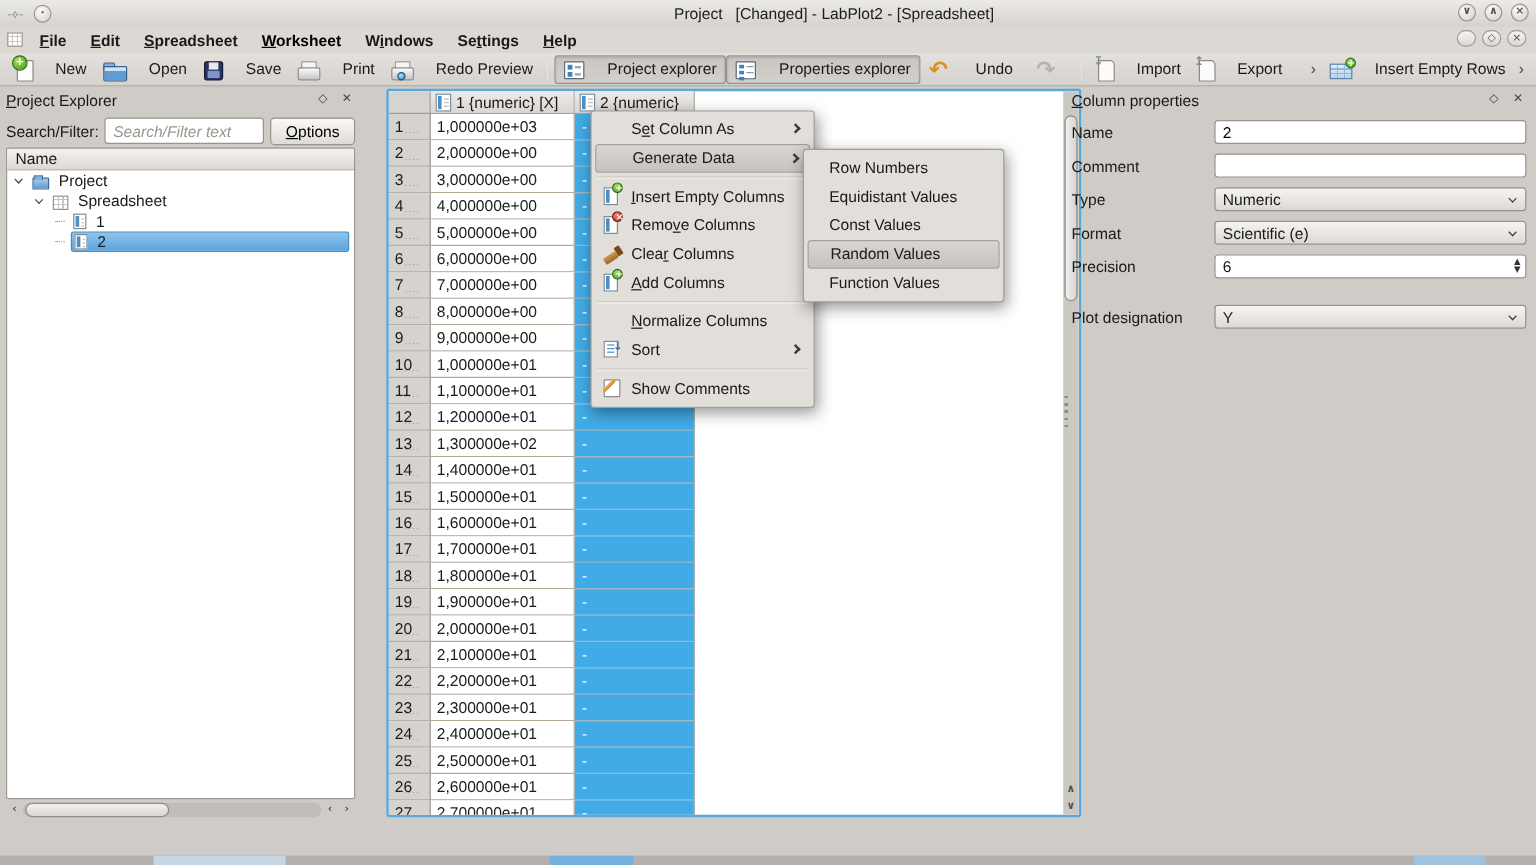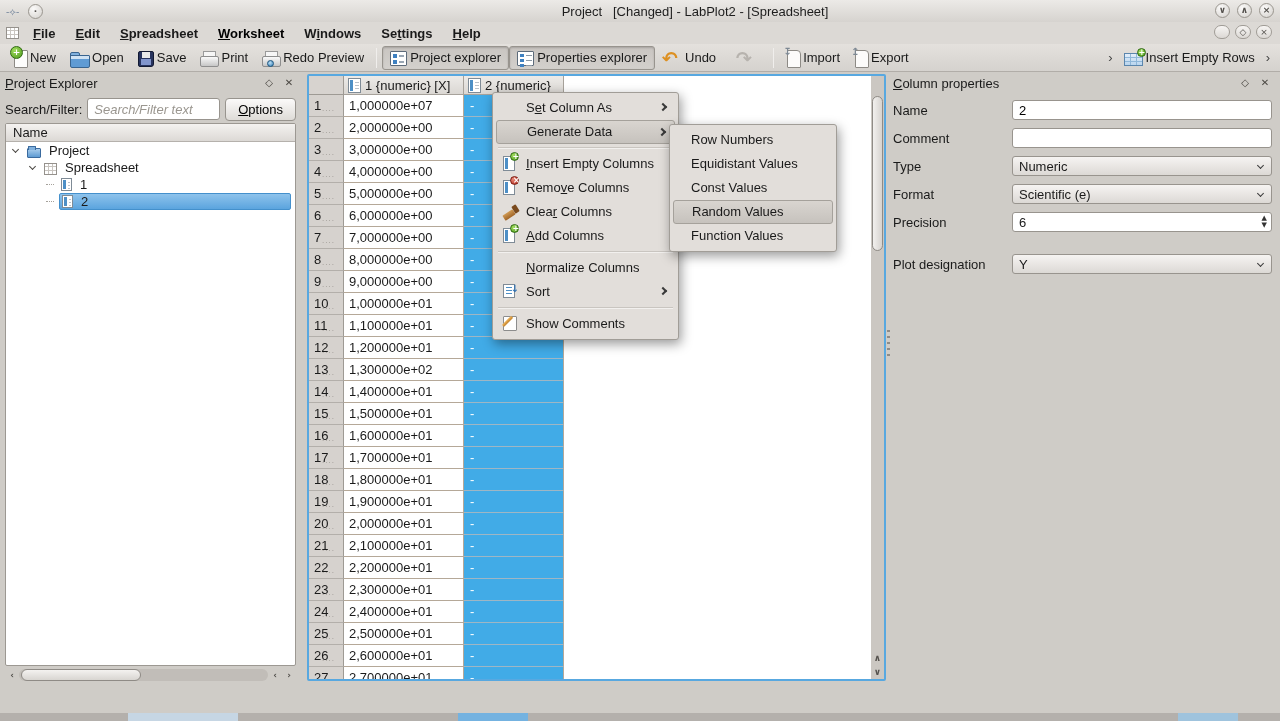--- a/index.html
+++ b/index.html
@@ -26,21 +26,21 @@
   .mb-item { padding:2px 10px; height:20px; line-height:17px; cursor:default; }
   .mb-item.disabled { color:#000000; }
   #mdi-controls { position:absolute; right:8px; top:3px; display:flex; align-items:center; }
   .mdi-btn { width:16px; height:14px; border:1px solid #a09c96; border-radius:7px;
     background:linear-gradient(#f7f5f3,#dbd8d4); margin-left:5px;
     font:9px/12px "DejaVu Sans",sans-serif; text-align:center; color:#55524e; }
 
   #toolbar { position:absolute; left:0; top:44px; width:1280px; height:28px;
     background:linear-gradient(#e4e1dd,#d5d2ce); border-bottom:1px solid #b1ada8;
     display:flex; align-items:center; padding:0 6px; }
-  .tb-btn { display:flex; align-items:center; gap:3px; padding:2px 7px; height:24px;
+  .tb-btn { display:flex; align-items:center; gap:19px; padding:2px 7px; height:24px;
     border-radius:3px; white-space:nowrap; }
   .tb-btn.disabled { color:#a5a19b;flex-direction:column; }
   .tb-btn.pressed { background:linear-gradient(#c9c5c1,#d3d0cc); border:1px solid #979younger390;
     border:1px solid #98948e; box-shadow:inset 0 1px 2px rgba(0,0,0,.18); }
   .tb-sep { width:1px; height:20px; background:#b5b1ac; border-right:1px solid #f0eeec; margin:0 5px; }
   .tb-spacer { flex:1; }
   .tb-chevron { color:#444; font-size:13px; padding:0 4px; }
 
   
   .ic { display:inline-block; position:relative; flex:none; width:20px; height:20px; }
@@ -150,21 +150,21 @@
   .expander::before { content:""; position:absolute; left:1px; top:0px; width:4px; height:4px;
     border-right:1.5px solid #4a4742; border-bottom:1.5px solid #4a4742; transform:rotate(45deg); }
   .guide { flex:none; border-top:1px dotted #a5a19b; width:8px; }
   #h-scroll { position:absolute; left:0; bottom:0; right:0; height:14px; display:flex; align-items:center; }
   .sb-btn { width:14px; height:12px; text-align:center; font:bold 9px/12px "DejaVu Sans",sans-serif; color:#55524e; }
   .sb-track { flex:1; height:12px; background:#c1bdb8; border-radius:6px; position:relative; }
   .sb-thumb { position:absolute; left:2px; top:0; width:120px; height:12px;
     background:linear-gradient(#f4f2f0,#d8d5d1); border:1px solid #8f8b86; border-radius:6px; }
 
   
-  #sheet { position:absolute; left:307px; top:74px; width:579px; height:607px;
+  #sheet { position:absolute; left:322px; top:74px; width:579px; height:607px;
     border:2px solid #58a8e0; border-radius:2px; background:#fff; overflow:hidden; }
   #sheet-header { display:flex; height:19px; }
   #corner-cell { width:35px; background:#d7d3cf; border-right:1px solid #9e9a94; border-bottom:1px solid #9e9a94; flex:none; }
   .col-header { display:flex; align-items:center; gap:4px; padding:0 4px;
     background:linear-gradient(#edebe8,#dad7d3); border-right:1px solid #a7a29b; border-bottom:1px solid #a7a29b; flex:none; }
   .col-header .ic { width:13px; height:15px; }
   #rows {}
   .srow { display:flex; height:22px; }
   .rh { width:35px; flex:none; background:#d6d2ce; border-right:1px solid #9e9a94; border-bottom:1px solid #b3afaa;
     padding-left:5px; line-height:21px; position:relative; }
@@ -367,21 +367,21 @@
       <span>1 {numeric} [X]</span>
     </div>
     <div class="col-header" style="width:100px;">
       <span class="ic i-col"></span>
       <span>2 {numeric}</span>
     </div>
   </div>
   <div id="rows">
       <div class="srow">
         <span class="rh">1</span>
-        <span class="c1">1,000000e+07</span>
+        <span class="c1">1,000000e+03</span>
         <span class="c2">-</span>
       </div>
       <div class="srow">
         <span class="rh">2</span>
         <span class="c1">2,000000e+00</span>
         <span class="c2">-</span>
       </div>
       <div class="srow">
         <span class="rh">3</span>
         <span class="c1">3,000000e+00</span>

